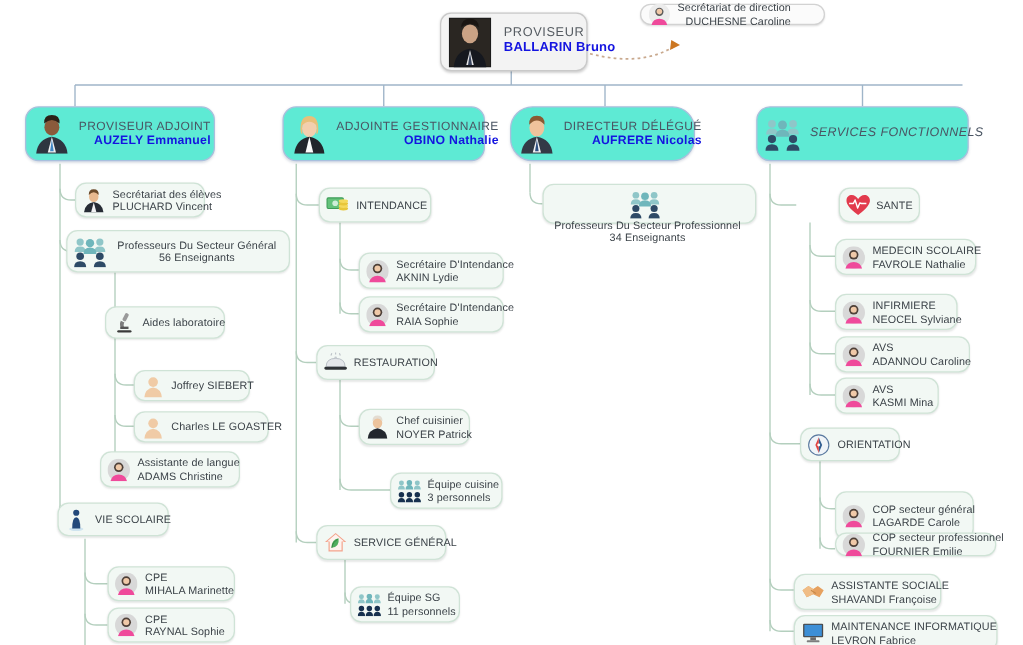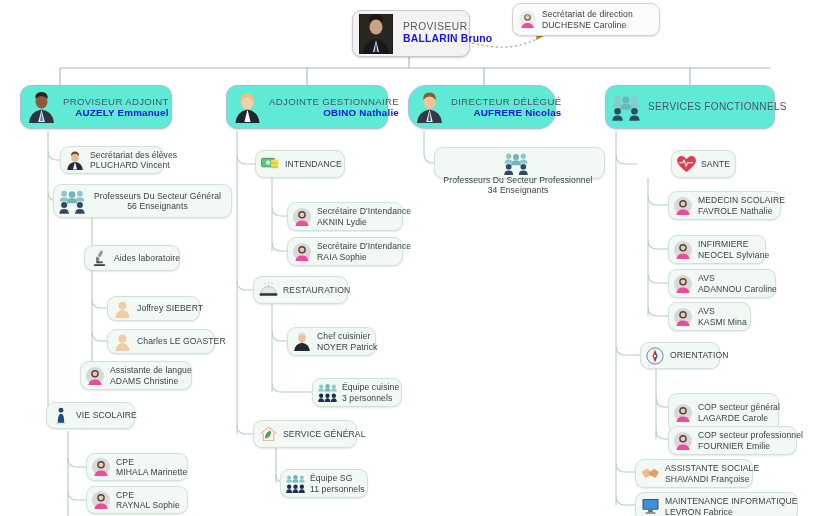--- a/index.html
+++ b/index.html
@@ -158,21 +158,21 @@
         <path d="M17 26 l-3 12 h6z" fill="#e8e8ea"></path>
         <path d="M17 28 l-1.6 10 h3.2z" fill="#37435c"></path>
       </svg>
     </span>
     <span class="txt">
       <span class="l1">PROVISEUR</span>
       <span class="l2">BALLARIN Bruno</span>
     </span>
   </div>
 
-  <div class="node plain" style="left:512px;top:3px;width:148px;height:33px;">
+  <div class="node plain" style="left:512px;top:3px;width:148px;height:17px;text-align:right;">
     <span class="ico">
       <svg width="17" height="17" viewBox="0 0 20 20">
         <circle cx="10" cy="10" r="10" fill="#ececec"></circle>
         <circle cx="10" cy="7.6" r="3.9" fill="#5a5a5a"></circle>
         <path d="M2.6 20 q1.4 -6 7.4 -6 q6 0 7.4 6z" fill="#ef4a9b"></path>
         <circle cx="10" cy="7.4" r="2.6" fill="#f0c9a8"></circle>
       </svg>
     </span>
     <span class="txt">
       <span class="l1">Secrétariat de direction</span>
@@ -221,21 +221,21 @@
         <path d="M15 18 l-3.4 13 h6.8z" fill="#f3f3f5"></path>
         <path d="M15 20 l-1.5 10 h3z" fill="#2f4f80"></path>
       </svg>
     </span>
     <span class="txt">
       <span class="l1">DIRECTEUR DÉLÉGUÉ</span>
       <span class="l2">AUFRERE Nicolas</span>
     </span>
   </div>
 
-  <div class="node lvl1" style="left:605px;top:85px;width:170px;height:44px;">
+  <div class="node lvl1" style="left:605px;top:85px;width:170px;height:44px;font-style:italic;">
     <span class="ico">
       <svg width="30" height="27" viewBox="0 0 32 28">
         <circle cx="7" cy="5" r="3.3" fill="#8fc6c8"></circle>
           <path d="M2 14 q0 -5 5 -5 q5 0 5 5z" fill="#8fc6c8"></path>
         <circle cx="25" cy="5" r="3.3" fill="#8fc6c8"></circle>
           <path d="M20 14 q0 -5 5 -5 q5 0 5 5z" fill="#8fc6c8"></path>
         <circle cx="16" cy="6" r="3.8" fill="#6fb6bb"></circle>
           <path d="M10 16 q0 -6 6 -6 q6 0 6 6z" fill="#6fb6bb"></path>
         <circle cx="7" cy="18" r="3.5" fill="#2e4a66"></circle>
           <path d="M1.5 28 q0 -5.5 5.5 -5.5 q5.5 0 5.5 5.5z" fill="#2e4a66"></path>
@@ -629,21 +629,21 @@
         <path d="M2.6 20 q1.4 -6 7.4 -6 q6 0 7.4 6z" fill="#ef4a9b"></path>
         <circle cx="10" cy="7.6" r="2.7" fill="#f0c9a8"></circle>
       </svg>
     </span>
     <span class="txt">
       <span class="l1">COP secteur général</span>
       <span class="l2">LAGARDE Carole</span>
     </span>
   </div>
 
-  <div class="node" style="left:668px;top:426px;width:129px;height:29px;align-items:center;">
+  <div class="node" style="left:668px;top:426px;width:129px;height:19px;align-items:center;">
     <span class="ico">
       <svg width="18" height="18" viewBox="0 0 20 20">
         <circle cx="10" cy="10" r="10" fill="#d8d8d8"></circle>
         <circle cx="10" cy="7.6" r="4.2" fill="#4e4038"></circle>
         <path d="M2.6 20 q1.4 -6 7.4 -6 q6 0 7.4 6z" fill="#ef4a9b"></path>
         <circle cx="10" cy="7.6" r="2.7" fill="#f0c9a8"></circle>
       </svg>
     </span>
     <span class="txt">
       <span class="l1">COP secteur professionnel</span>

